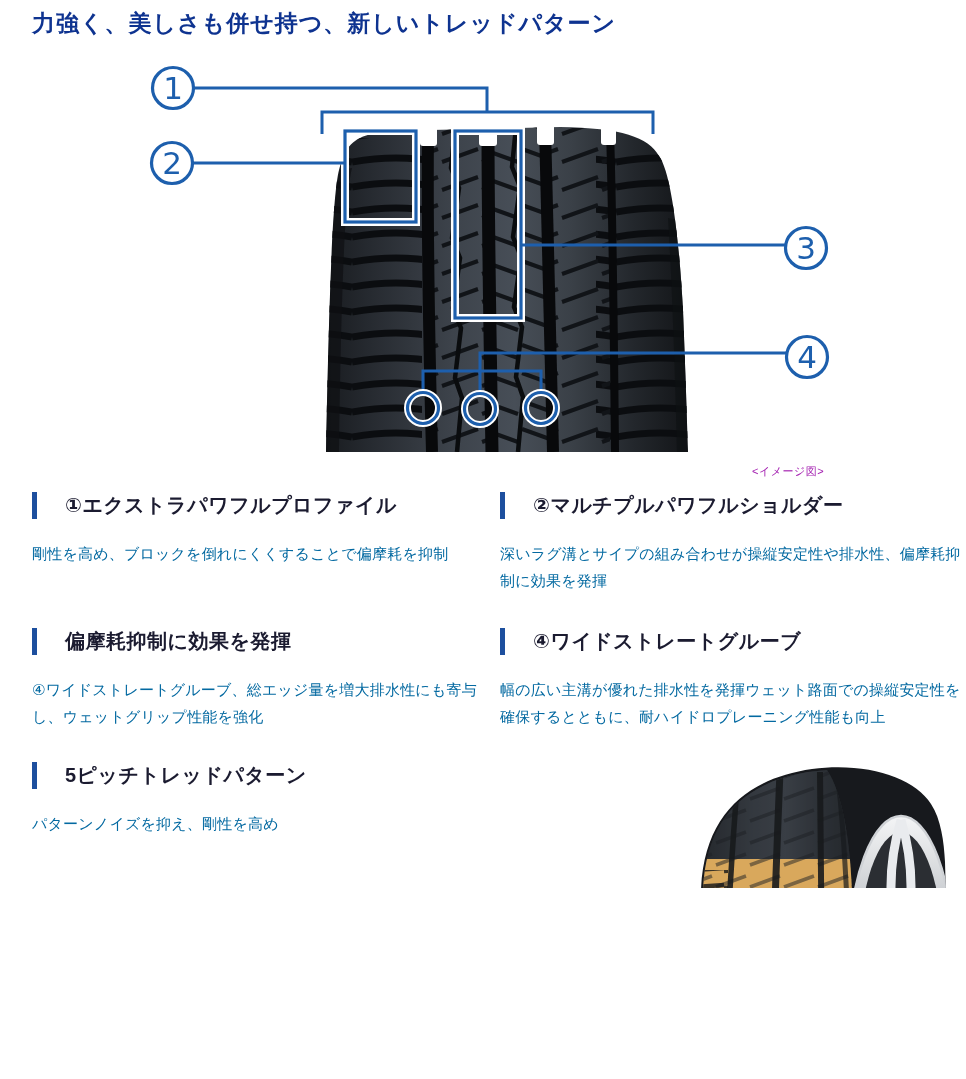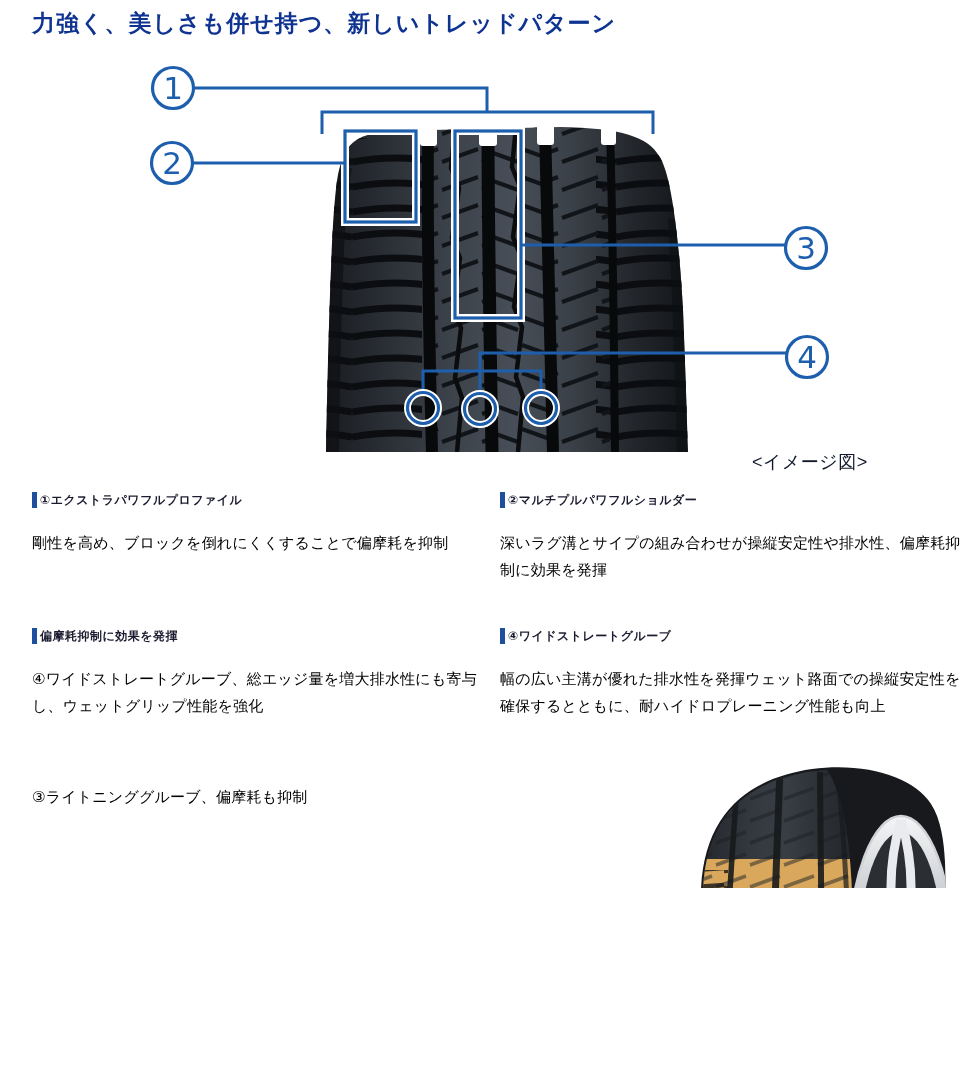--- a/index.html
+++ b/index.html
@@ -6,31 +6,31 @@
   .page{
     position:relative;width:966px;height:888px;background:#ffffff;overflow:hidden;
     font-family:"Liberation Sans","DejaVu Sans",sans-serif;
   }
   .page-title{
     position:absolute;left:32px;top:8px;margin:0;
     font-size:23px;font-weight:bold;color:#0e3390;letter-spacing:1px;
   }
   .diagram-svg{position:absolute;left:0;top:60px;}
   .image-caption{
-    position:absolute;left:752px;top:450px;width:130px;
-    font-size:18px;color:#0f172a;letter-spacing:0.5px;
+    position:absolute;left:752px;top:464px;width:130px;
+    font-size:11px;color:#a21caf;letter-spacing:0.5px;
   }
   .feature{position:absolute;width:472px;}
   .f-title{
-    margin:0;font-size:12px;font-weight:bold;color:#1b1b30;
-    border-left:5px solid #1d4f9e;padding-left:3px;line-height:1.35;
+    margin:0;font-size:20px;font-weight:bold;color:#1b1b30;
+    border-left:5px solid #1d4f9e;padding-left:28px;line-height:1.35;
     letter-spacing:0.5px;
   }
   .f-desc{
-    margin:21px 0 0 0;font-size:15px;color:#000000;line-height:1.8;
+    margin:21px 0 0 0;font-size:15px;color:#0369a1;line-height:1.8;
     letter-spacing:0.2px;
   }
   .pitch-tire-svg{position:absolute;left:680px;top:760px;}
 </style>
 </head>
 <body>
 
 <div class="page">
 
   <h1 class="page-title">力強く、美しさも併せ持つ、新しいトレッドパターン</h1>
@@ -134,21 +134,22 @@
     <h2 class="f-title">偏摩耗抑制に効果を発揮</h2>
     <p class="f-desc">④ワイドストレートグルーブ、総エッジ量を増大排水性にも寄与し、ウェットグリップ性能を強化</p>
   </section>
 
   <section class="feature" style="left:500px;top:628px;">
     <h2 class="f-title">④ワイドストレートグルーブ</h2>
     <p class="f-desc">幅の広い主溝が優れた排水性を発揮ウェット路面での操縦安定性を確保するとともに、耐ハイドロプレーニング性能も向上</p>
   </section>
 
   <section class="feature" style="left:32px;top:762px;">
-    <p class="f-desc">③ライトニンググルーブ、偏摩耗も抑制</p>
+    <h2 class="f-title">5ピッチトレッドパターン</h2>
+    <p class="f-desc">パターンノイズを抑え、剛性を高め</p>
   </section>
 
   <svg class="pitch-tire-svg" width="286" height="319" viewBox="0 0 286 319" aria-hidden="true">
     <defs>
       <linearGradient id="faceGrad" x1="0" y1="0" x2="1" y2="0">
         <stop offset="0" stop-color="#303439"></stop>
         <stop offset="0.35" stop-color="#4d545c"></stop>
         <stop offset="0.55" stop-color="#565d66"></stop>
         <stop offset="0.8" stop-color="#3c4248"></stop>
         <stop offset="1" stop-color="#2f3338"></stop>

